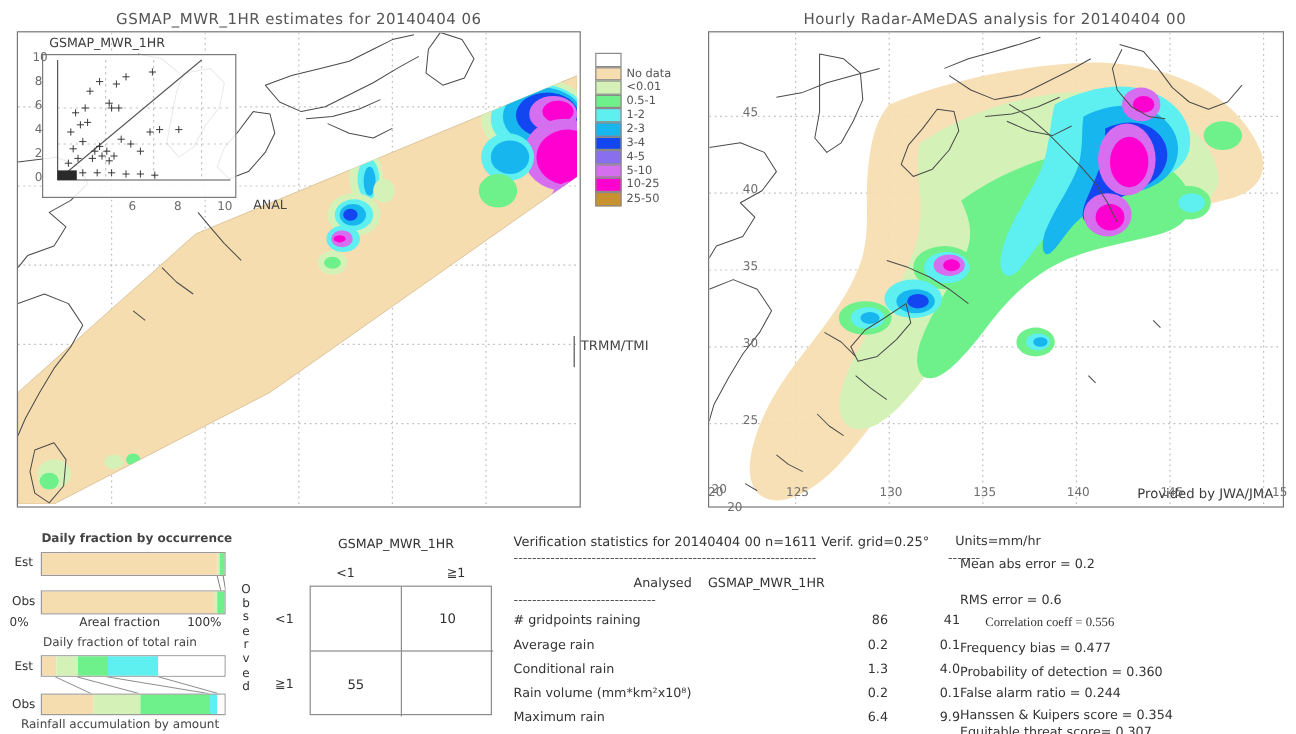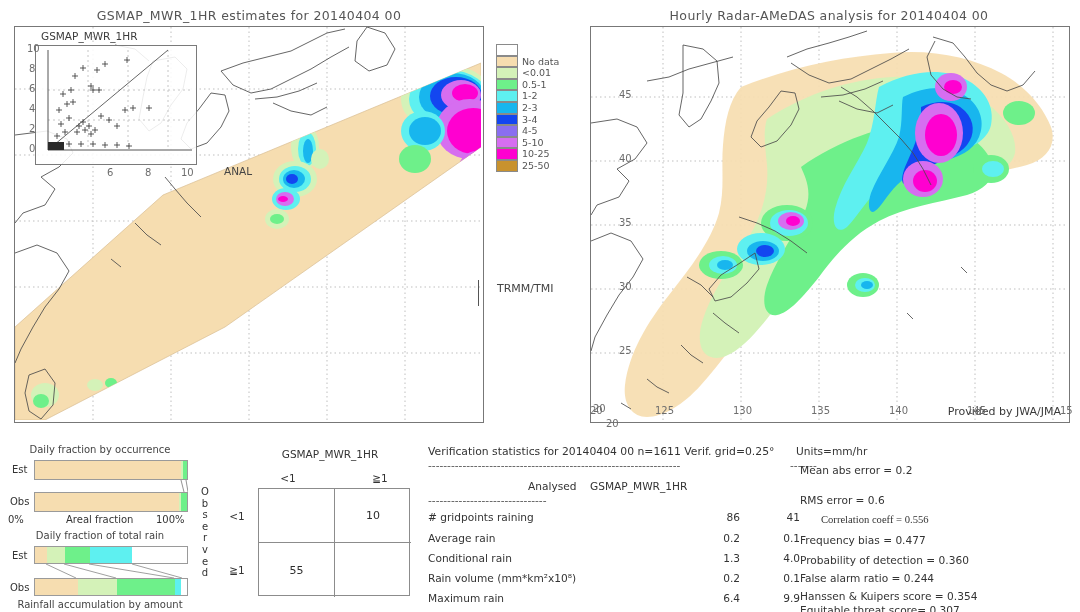--- a/index.html
+++ b/index.html
@@ -2,21 +2,21 @@
 <html><head>
 <meta charset="utf-8">
 <style>
   html,body{margin:0;padding:0;background:#ffffff;}
   body{width:1080px;height:612px;position:relative;overflow:hidden;
        font-family:"DejaVu Sans","Liberation Sans",sans-serif;color:#3a3a3a;}
   .abs{position:absolute;}
   .ttl{font-size:12.5px;color:#555;letter-spacing:.4px;text-align:center;white-space:nowrap;}
   .frame{position:absolute;border:1px solid #777;background:#fff;overflow:hidden;}
   .ticklab{position:absolute;font-size:10px;color:#6d6d6d;white-space:nowrap;}
-  .maplab{position:absolute;font-size:10.5px;color:#444;white-space:nowrap;margin-left:13px;}
+  .maplab{position:absolute;font-size:10.5px;color:#444;white-space:nowrap;}
   svg{display:block;}
 
   
   .cbar{position:absolute;}
   .cbrow{display:flex;align-items:center;height:11.6px;}
   .cbsw{width:22px;height:11.6px;border:1px solid #8a8a8a;box-sizing:border-box;}
   .cblab{font-size:9.5px;color:#555;margin-left:4px;white-space:nowrap;line-height:11.6px;}
 
   
   .inset{position:absolute;border:1px solid #7a7a7a;background:rgba(255,255,255,.88);}
@@ -38,21 +38,21 @@
   .vlet{position:absolute;font-size:10px;color:#333;text-align:center;line-height:11.6px;}
 
   
   .st{position:absolute;font-size:10.6px;color:#333;white-space:nowrap;}
   .stv{position:absolute;font-size:10.6px;color:#333;white-space:nowrap;text-align:right;}
   .dash{position:absolute;font-size:10.6px;color:#555;white-space:nowrap;letter-spacing:0px;}
 </style>
 </head>
 <body>
 
-<div class="ttl abs" style="left:14px;top:8px;width:470px;">GSMAP_MWR_1HR estimates for 20140404 00</div>
+<div class="ttl abs" style="left:14px;top:8px;width:470px;">GSMAP_MWR_1HR estimates for 20140404 06</div>
 
 <div class="frame" id="leftmap" style="left:14px;top:26px;width:468px;height:395px;">
   <svg width="466" height="393" viewBox="0 0 466 393">
     <defs>
       <clipPath id="swathClip">
         <polygon points="0,300 148,168 466,36 466,120 210,300 30,393 0,393"></polygon>
       </clipPath>
       <clipPath id="mapClip">
           <rect x="0" y="0" width="466" height="393"></rect>
         </clipPath>
@@ -380,21 +380,21 @@
 
 <div class="ticklab" style="left:590px;top:405px;">20</div>
 <div class="ticklab" style="left:655px;top:405px;">125</div>
 <div class="ticklab" style="left:733px;top:405px;">130</div>
 <div class="ticklab" style="left:811px;top:405px;">135</div>
 <div class="ticklab" style="left:889px;top:405px;">140</div>
 <div class="ticklab" style="left:967px;top:405px;">145</div>
 <div class="ticklab" style="left:1060px;top:405px;">15</div>
 <div class="ticklab" style="left:606px;top:418px;">20</div>
 
-<div class="bctitle abs" style="left:10px;top:444px;width:180px;">Daily fraction by occurrence</div>
+<div class="bctitle abs" style="left:24px;top:444px;width:180px;font-weight:bold;">Daily fraction by occurrence</div>
 
 <div class="bclab abs" style="left:12px;top:464px;">Est</div>
 <div class="bar" style="left:34px;top:460px;width:154px;height:20px;">
   <div class="seg" style="background:#f6ddb0;width:96.0%"></div>
   <div class="seg" style="background:#d4f2b8;width:1.2%"></div>
   <div class="seg" style="background:#6ef08a;width:2.8%"></div>
 </div>
 
 <svg class="abs" style="left:34px;top:480px;" width="154" height="12">
   <line x1="147" y1="0" x2="150" y2="12" stroke="#777" stroke-width="0.8"></line>

